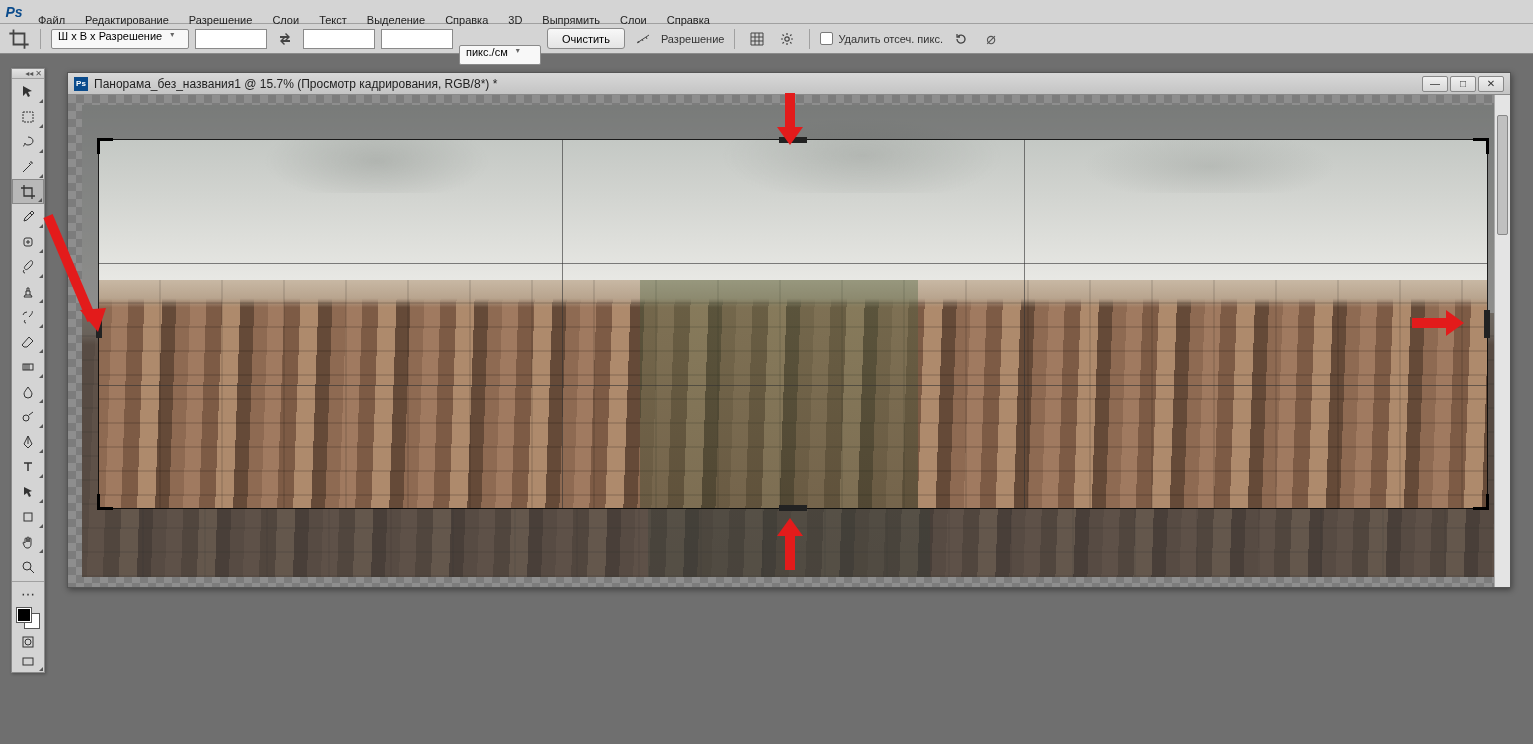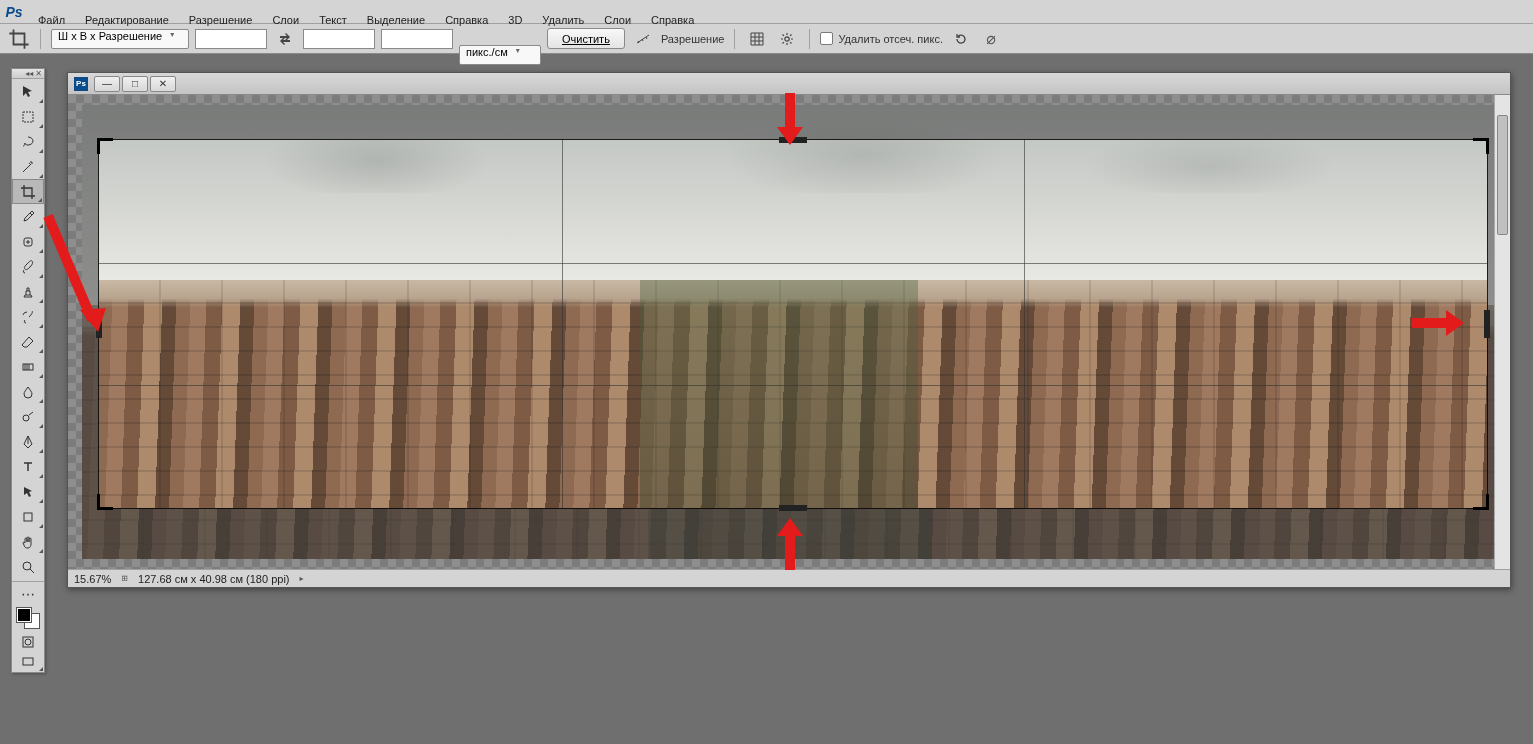--- a/index.html
+++ b/index.html
@@ -10,21 +10,21 @@
 .menubar .logo { width: 28px; height: 24px; display: flex; align-items: center; justify-content: center; color: #0a4b8c; font-weight: bold; font-size: 14px; font-style: italic; }
 .menubar .menu-item { padding: 4px 10px; cursor: default; color: #222; margin-top: 16px; }
 
 
 .optionsbar { background: #d4d4d4; height: 30px; display: flex; align-items: center; gap: 6px; padding: 0 8px; border-bottom: 1px solid #8a8a8a; }
 .optionsbar .sep { width: 1px; height: 20px; background: #a0a0a0; margin: 0 4px; }
 .opt-icon { width: 22px; height: 22px; display: flex; align-items: center; justify-content: center; color: #3a3a3a; }
 .dropdown { background: #f8f8f8; border: 1px solid #8a8a8a; height: 20px; display: flex; padding: 0 6px; border-radius: 2px; gap: 8px; }
 .dropdown .caret { font-size: 8px; color: #666; }
 .input-field { background: #fff; border: 1px solid #8a8a8a; height: 20px; width: 72px; padding: 0 4px; }
-.button { background: linear-gradient(#f8f8f8,#e4e4e4); border: 1px solid #8a8a8a; border-radius: 3px; height: 21px; padding: 0 14px; display: flex; align-items: center; cursor: default; text-decoration: underline; }
+.button { background: linear-gradient(#f8f8f8,#e4e4e4); border: 1px solid #8a8a8a; border-radius: 3px; height: 21px; padding: 0 14px; display: flex; align-items: center; cursor: default; }
 .checkbox-wrap { display: flex; align-items: center; gap: 5px; }
 .checkbox { width: 13px; height: 13px; border: 1px solid #7a7a7a; background: #fff; border-radius: 2px; }
 .icon-btn { width: 24px; height: 24px; display: flex; align-items: center; justify-content: center; color: #3a3a3a; cursor: default; }
 
 
 .toolbox-wrap { position: absolute; left: 11px; top: 68px; width: 34px; background: #d4d4d4; border: 1px solid #8a8a8a; box-shadow: 1px 1px 3px rgba(0,0,0,.3); }
 .toolbox-header { height: 10px; background: linear-gradient(#e4e4e4,#cccccc); border-bottom: 1px solid #a0a0a0; display: flex; justify-content: flex-end; align-items: center; padding-right: 2px; gap: 2px; }
 .toolbox-header span { font-size: 8px; color: #555; }
 .tool { width: 32px; height: 25px; display: flex; align-items: center; justify-content: center; color: #333; position: relative; cursor: default; }
 .tool.active { background: #b8b8b8; border: 1px solid #888; }
@@ -139,21 +139,21 @@
 <div class="menubar">
   <div class="logo">Ps</div>
   <div class="menu-item">Файл</div>
   <div class="menu-item">Редактирование</div>
   <div class="menu-item">Разрешение</div>
   <div class="menu-item">Слои</div>
   <div class="menu-item">Текст</div>
   <div class="menu-item">Выделение</div>
   <div class="menu-item">Справка</div>
   <div class="menu-item">3D</div>
-  <div class="menu-item">Удалить</div>
+  <div class="menu-item">Выпрямить</div>
   <div class="menu-item">Слои</div>
   <div class="menu-item">Справка</div>
 </div>
 
 <div class="optionsbar">
   <span class="opt-icon">
     <svg viewBox="0 0 16 16">
         <path fill="none" stroke="#444" stroke-width="1.3" d="M4 1v11h11M1 4h11v11"></path>
       </svg>
   </span>
@@ -352,20 +352,21 @@
       <svg viewBox="0 0 16 16">
         <rect x="3" y="4" width="10" height="7" fill="none" stroke="#333"></rect>
       </svg>
       <span class="tri"></span>
     </div>
 </div>
 
 <div class="doc-window">
   <div class="doc-title">
     <div class="ps-icon">Ps</div>
+    <div class="title-text">Панорама_без_названия1 @ 15.7% (Просмотр кадрирования, RGB/8*) *</div>
     <div class="win-btns">
       <div class="wbtn">—</div>
       <div class="wbtn">□</div>
       <div class="wbtn">✕</div>
     </div>
   </div>
   <div class="doc-canvas">
     <div class="checker"></div>
     <div class="photo">
       <div class="sky">
@@ -391,26 +392,20 @@
       <div class="handle rm"></div>
       <div class="corner c-tl"></div>
       <div class="corner c-tr"></div>
       <div class="corner c-bl"></div>
       <div class="corner c-br"></div>
     </div>
     <div class="vscroll">
         <div class="thumb"></div>
       </div>
   </div>
-  <div class="doc-status">
-    <span>15.67%</span>
-    <span class="caret">⊞</span>
-    <span>127.68 см x 40.98 см (180 ppi)</span>
-    <span class="caret">▸</span>
-  </div>
 </div>
 
 <div class="arrow down" style="left:777px; top:93px;">
   <div class="shaft"></div>
     <div class="head"></div>
 </div>
 <div class="arrow up" style="left:777px; top:518px;">
   <div class="head"></div>
     <div class="shaft"></div>
 </div>

